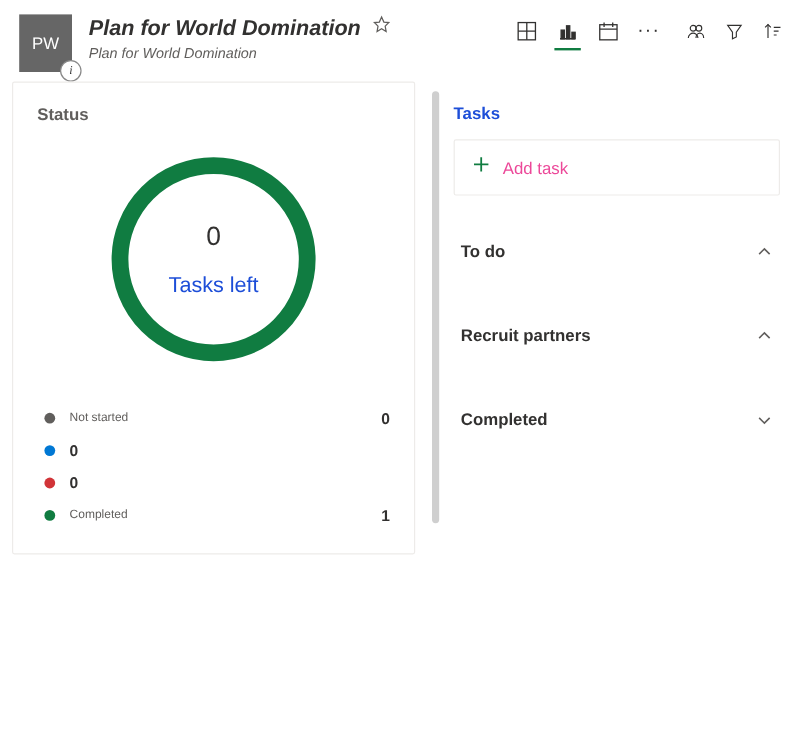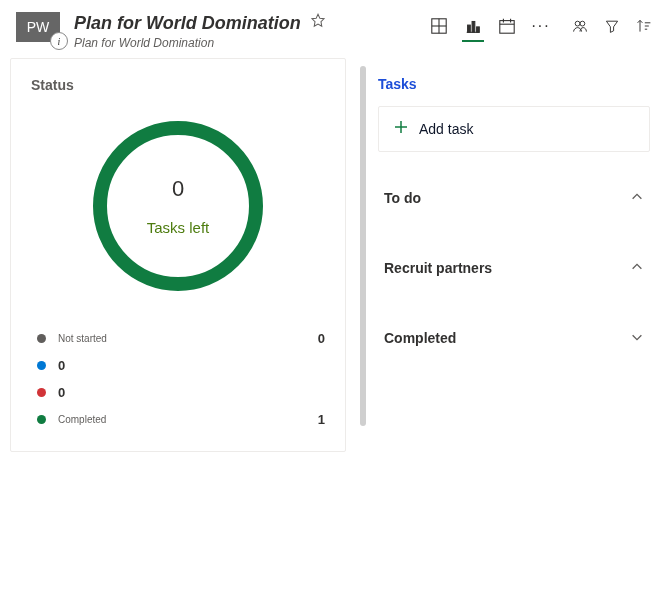--- a/index.html
+++ b/index.html
@@ -1,20 +1,20 @@
 <!DOCTYPE html>
 <html><head>
   <meta charset="utf-8">
   <style>
     * { box-sizing: border-box; margin: 0; padding: 0; font-family: "Segoe UI", Tahoma, Geneva, Verdana, sans-serif; }
     body { width: 670px; height: 610px; background: #ffffff; color: #323130; overflow: hidden; }
 
     
     .header { display: flex; align-items: flex-start; padding: 12px 16px 8px; gap: 14px; }
-    .project-badge { width: 44px; height: 30px; background: #666666; color: #fff; display: flex; align-items: center; justify-content: center; font-size: 14px; font-weight: 400; position: relative; }
+    .project-badge { width: 44px; height: 48px; background: #666666; color: #fff; display: flex; align-items: center; justify-content: center; font-size: 14px; font-weight: 400; position: relative; }
     .info-badge { position: absolute; bottom: -8px; right: -8px; width: 18px; height: 18px; border-radius: 50%; background: #fff; border: 1px solid #888; display: flex; align-items: center; justify-content: center; font-size: 10px; font-style: italic; font-family: Georgia, serif; color: #333; }
     .title-block { flex: 1; font-style: italic; }
     .title-row { display: flex; align-items: center; gap: 8px; }
     .title-row h1 { font-size: 18px; font-weight: 600; color: #323130; }
     .star-icon svg { width: 18px; height: 18px; }
     .subtitle { font-size: 12px; color: #605e5c; margin-top: 2px; }
 
     .view-icons { display: flex; align-items: center; gap: 14px; margin-top: 4px; margin-right: 6px; }
     .view-icon { width: 20px; height: 20px; display: flex; align-items: center; justify-content: center; cursor: pointer; position: relative; }
     .view-icon svg { width: 18px; height: 18px; stroke: #323130; fill: none; stroke-width: 1.2; }
@@ -27,39 +27,39 @@
     
     .content { display: flex; padding: 0 10px 0 0; gap: 0; position: relative; }
 
     .status-card { margin: 0 0 0 10px; width: 336px; background: #fff; border: 1px solid #edebe9; border-radius: 2px; padding: 18px 20px 24px; }
     .status-card h2 { font-size: 14px; font-weight: 600; color: #605e5c; margin-bottom: 28px; }
     .donut-wrap { display: flex; justify-content: center; margin-bottom: 40px; }
     .donut { position: relative; width: 170px; height: 170px; }
     .donut-ring { width: 170px; height: 170px; border-radius: 50%; border: 14px solid #107c41; }
     .donut-center { position: absolute; top: 50%; left: 50%; transform: translate(-50%, -50%); text-align: center; }
     .donut-center .big { font-size: 22px; color: #323130; }
-    .donut-center .lbl { font-size: 15px; color: #4d7c0f; margin-top: 17px; }
+    .donut-center .lbl { font-size: 18px; color: #1d4ed8; margin-top: 17px; }
 
     .legend { margin-top: 10px; display: flex; flex-direction: column; gap: 12px; padding-left: 6px; }
     .legend-row { display: flex; align-items: center; }
     .legend-dot { width: 9px; height: 9px; border-radius: 50%; margin-right: 12px; }
     .legend-label { flex: 1; font-size: 10px; color: #605e5c; }
     .legend-value { font-size: 13px; color: #323130; font-weight: 600; }
 
     
     .vdivider { width: 6px; height: 360px; background: #cfcfcf; border-radius: 3px; margin: 8px 8px 0 14px; }
 
     
     .tasks-col { flex: 1; padding: 18px 10px 0 4px; }
     .tasks-col h2 { font-size: 14px; font-weight: 600; color: #1d4ed8; margin-bottom: 14px; }
     .add-task { border: 1px solid #edebe9; border-radius: 2px; padding: 12px 14px; display: flex; align-items: center; gap: 10px; cursor: pointer; margin-bottom: 20px; }
     .add-task .plus svg { width: 16px; height: 16px; }
-    .add-task span.label { color: #0f172a; font-size: 14px; }
-
-    .bucket { padding: 18px 6px; display: flex; align-items: flex-start; justify-content: space-between; cursor: pointer; }
+    .add-task span.label { color: #ec4899; font-size: 14px; }
+
+    .bucket { padding: 18px 6px; display: flex; align-items: flex-end; justify-content: space-between; cursor: pointer; }
     .bucket .bname { font-size: 14px; font-weight: 600; color: #323130; }
     .chev { width: 14px; height: 14px; }
     .chev svg { width: 14px; height: 14px; stroke: #605e5c; fill: none; stroke-width: 1.5; }
     .bucket + .bucket { margin-top: 18px; gap: 20px; }
   </style>
 </head>
 <body>
 
 <div class="header">
   <div class="project-badge">

